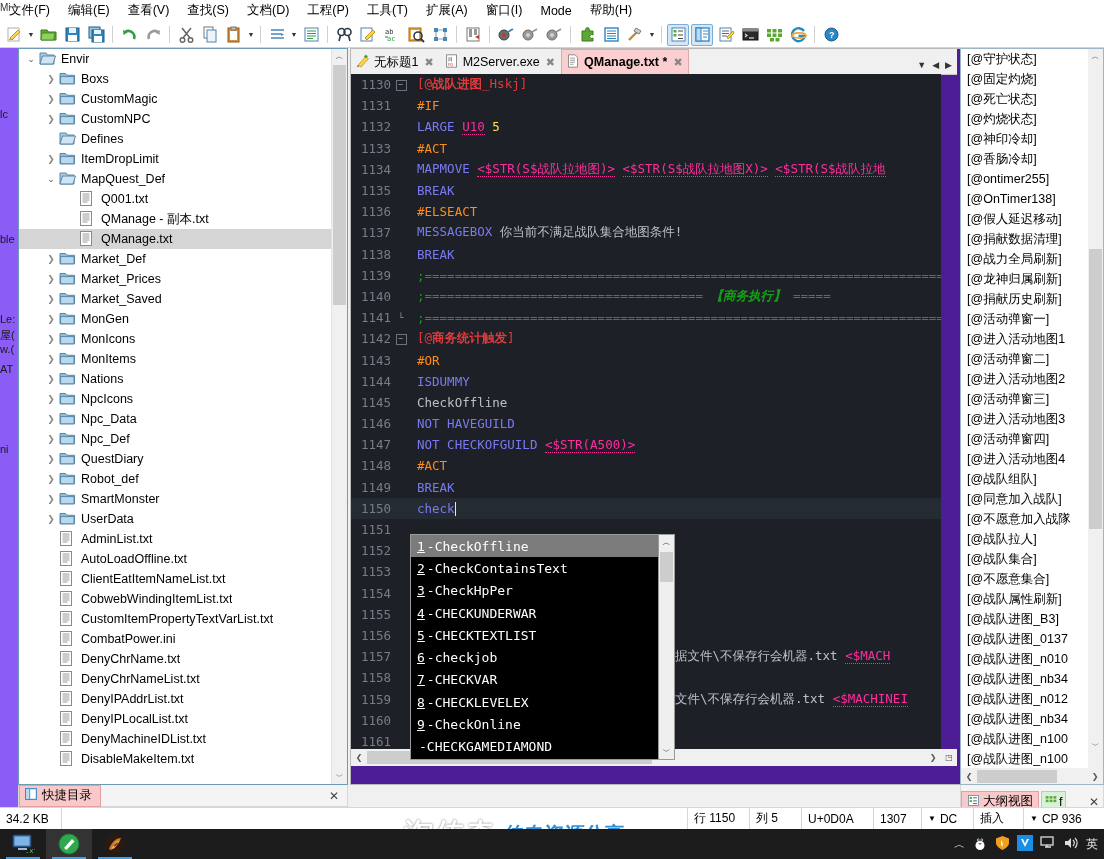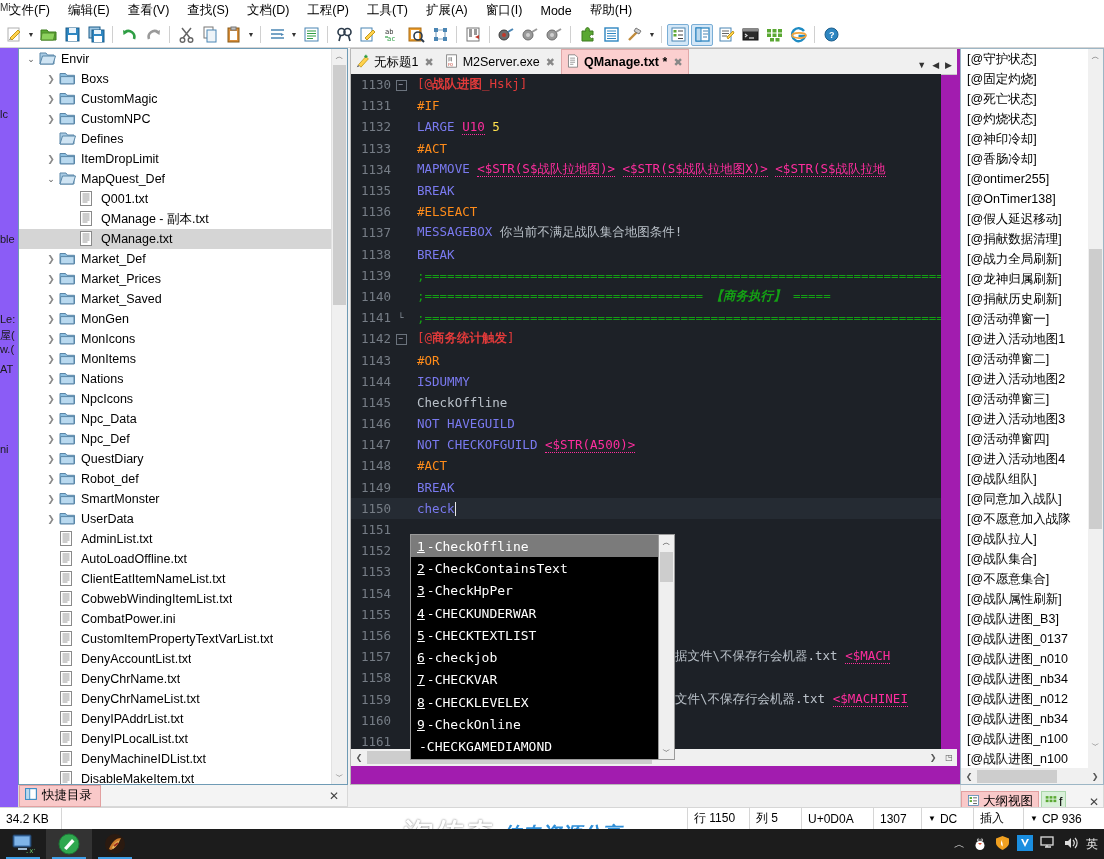--- a/index.html
+++ b/index.html
@@ -69,21 +69,21 @@
     background:#f4f4f4;border:1px solid #d8d8d8;border-top:none;box-sizing:border-box;
     display:flex;align-items:center;}
   .qd-tab{display:flex;align-items:center;height:20px;padding:0 8px 0 4px;
     background:#f9c9c9;border:1px solid #e2a0a0;justify-content:flex-end;}
   .qd-tab .lbl{font-size:12.5px;margin-left:4px;}
   .qd-x{margin-left:auto;margin-right:8px;font-size:12px;color:#444;}
 
   
   .editor{
     position:absolute;left:350px;top:48px;width:728px;height:737px;
-    background:#a21caf;border:1px solid #b8b8b8;box-sizing:border-box;overflow:hidden;
+    background:#4c1d95;border:1px solid #b8b8b8;box-sizing:border-box;overflow:hidden;
   }
   .tabstrip{position:absolute;left:0;top:0;width:606px;height:25px;background:#f0f0f0;
     display:flex;align-items:flex-end;border-bottom:1px solid #c8c8c8;}
   .etab{display:flex;align-items:center;height:24px;padding:0 5px 0 4px;
     background:#f0f0f0;border:1px solid transparent;border-bottom:none;font-size:12.5px;
     max-width:190px;}
   .etab .tlab{margin:0 4px;white-space:nowrap;overflow:hidden;}
   .etab.active{background:#fbcfcf;border-color:#e0a8a8;font-weight:bold;}
   .etab .tx{font-size:11px;color:#888;margin-left:2px;}
   .tabnav{margin-left:auto;display:flex;align-items:center;gap:6px;padding:0 5px 4px 0;
@@ -685,37 +685,29 @@
               <path d="M3.5 3 h7 M3.5 5 h7 M3.5 7 h7 M3.5 9 h7 M3.5 11 h5" stroke="#9a9a9a" stroke-width="1"></path>
             </svg></span>
           <span class="tlabel">CobwebWindingItemList.txt</span>
         </div>
         <div class="tnode" style="padding-left: 24px;">
           <span class="tw"></span>
           <span class="tico"><svg width="14" height="15" viewBox="0 0 14 15">
               <rect x="1.5" y="0.5" width="11" height="14" fill="#fff" stroke="#8a8a8a"></rect>
               <path d="M3.5 3 h7 M3.5 5 h7 M3.5 7 h7 M3.5 9 h7 M3.5 11 h5" stroke="#9a9a9a" stroke-width="1"></path>
             </svg></span>
+          <span class="tlabel">CustomItemPropertyTextVarList.txt</span>
+        </div>
+        <div class="tnode" style="padding-left: 24px;">
+          <span class="tw"></span>
+          <span class="tico"><svg width="14" height="15" viewBox="0 0 14 15">
+              <rect x="1.5" y="0.5" width="11" height="14" fill="#fff" stroke="#8a8a8a"></rect>
+              <path d="M3.5 3 h7 M3.5 5 h7 M3.5 7 h7 M3.5 9 h7 M3.5 11 h5" stroke="#9a9a9a" stroke-width="1"></path>
+            </svg></span>
           <span class="tlabel">CombatPower.ini</span>
-        </div>
-        <div class="tnode" style="padding-left: 24px;">
-          <span class="tw"></span>
-          <span class="tico"><svg width="14" height="15" viewBox="0 0 14 15">
-              <rect x="1.5" y="0.5" width="11" height="14" fill="#fff" stroke="#8a8a8a"></rect>
-              <path d="M3.5 3 h7 M3.5 5 h7 M3.5 7 h7 M3.5 9 h7 M3.5 11 h5" stroke="#9a9a9a" stroke-width="1"></path>
-            </svg></span>
-          <span class="tlabel">CustomItemPropertyTextVarList.txt</span>
-        </div>
-        <div class="tnode" style="padding-left: 24px;">
-          <span class="tw"></span>
-          <span class="tico"><svg width="14" height="15" viewBox="0 0 14 15">
-              <rect x="1.5" y="0.5" width="11" height="14" fill="#fff" stroke="#8a8a8a"></rect>
-              <path d="M3.5 3 h7 M3.5 5 h7 M3.5 7 h7 M3.5 9 h7 M3.5 11 h5" stroke="#9a9a9a" stroke-width="1"></path>
-            </svg></span>
-          <span class="tlabel">DenyAccountList.txt</span>
         </div>
         <div class="tnode" style="padding-left: 24px;">
           <span class="tw"></span>
           <span class="tico"><svg width="14" height="15" viewBox="0 0 14 15">
               <rect x="1.5" y="0.5" width="11" height="14" fill="#fff" stroke="#8a8a8a"></rect>
               <path d="M3.5 3 h7 M3.5 5 h7 M3.5 7 h7 M3.5 9 h7 M3.5 11 h5" stroke="#9a9a9a" stroke-width="1"></path>
             </svg></span>
           <span class="tlabel">DenyChrName.txt</span>
         </div>
         <div class="tnode" style="padding-left: 24px;">

